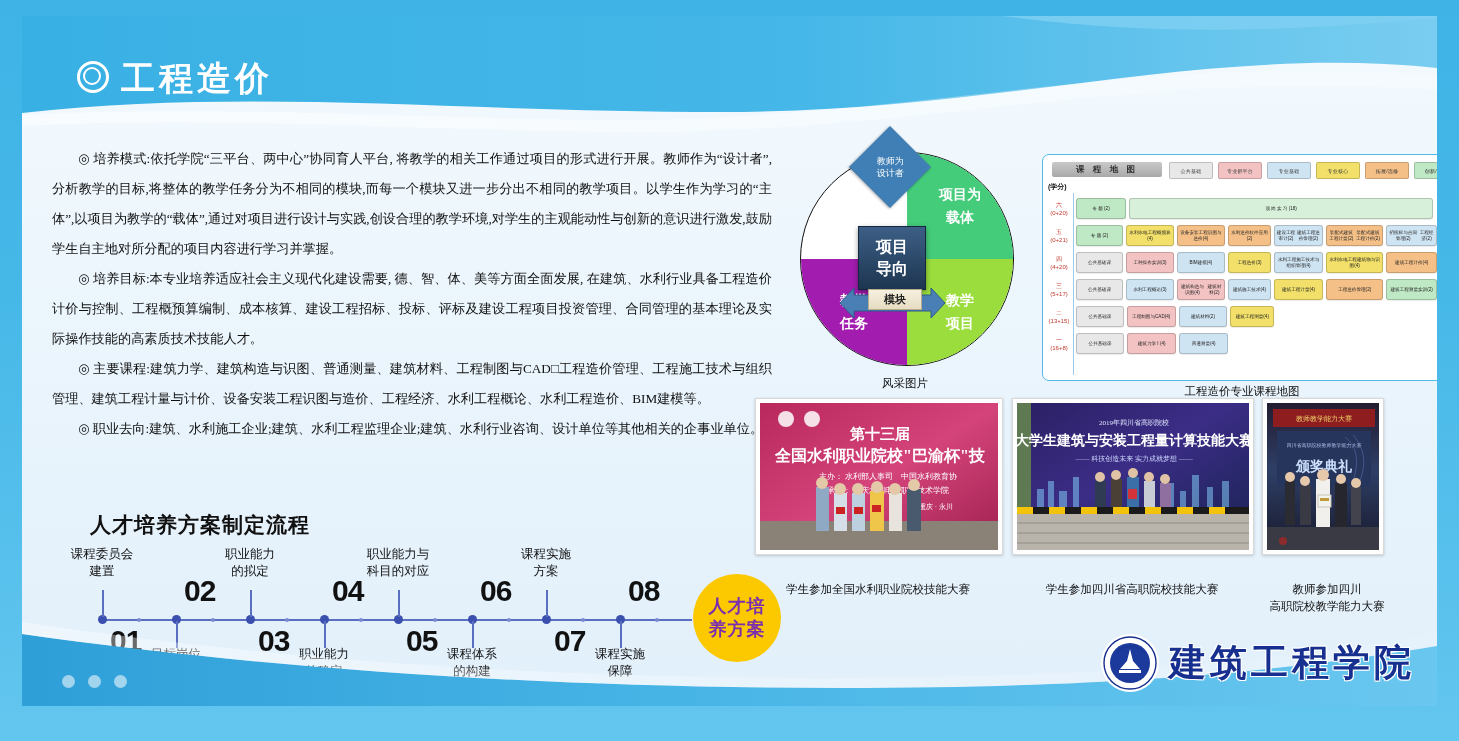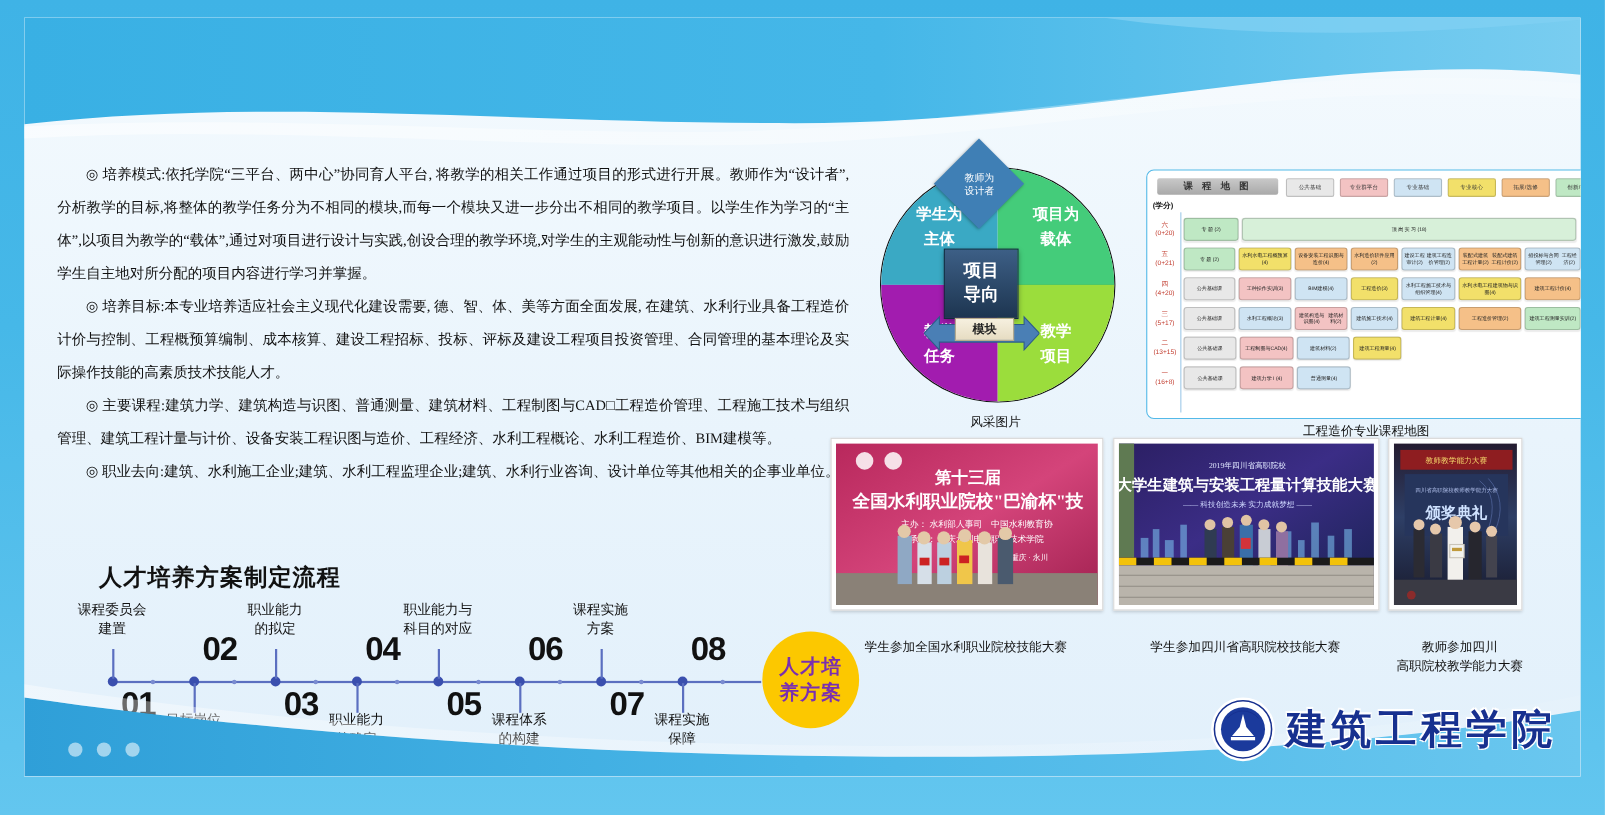--- a/index.html
+++ b/index.html
@@ -137,20 +137,23 @@
             <stop offset="0" stop-color="#ffffff" stop-opacity="0.55"></stop>
             <stop offset="1" stop-color="#ffffff" stop-opacity="0.15"></stop>
           </linearGradient>
         </defs>
         <path d="M0,0 L1415,0 L1415,52 C1180,28 980,96 700,96 C430,96 230,72 0,97 Z" fill="url(#hg)"></path>
         <path d="M600,104 C880,104 1120,36 1415,60 L1415,74 C1130,52 900,116 620,116 C400,116 200,98 0,110 L0,99 C210,88 400,104 600,104 Z" fill="url(#hg2)"></path>
         <path d="M980,0 C1140,22 1280,14 1415,2 L1415,0 Z" fill="#7fd0f2" opacity="0.8"></path>
       </svg>
     </div>
 
+    <div class="hdr-title">
+      <span class="ring"></span><span>工程造价</span>
+    </div>
 
     <div class="body-text">
       <p><span class="lead"></span><span>◎ 培养模式:依托学院“三平台、两中心”协同育人平台, 将教学的相关工作通过项目的形式进行开展。教师作为“设计者”,分析教学的目标,将整体的教学任务分为不相同的模块,而每一个模块又进一步分出不相同的教学项目。以学生作为学习的“主体”,以项目为教学的“载体”,通过对项目进行设计与实践,创设合理的教学环境,对学生的主观能动性与创新的意识进行激发,鼓励学生自主地对所分配的项目内容进行学习并掌握。</span></p>
       <p><span class="lead"></span><span>◎ 培养目标:本专业培养适应社会主义现代化建设需要, 德、智、体、美等方面全面发展, 在建筑、水利行业具备工程造价计价与控制、工程概预算编制、成本核算、建设工程招标、投标、评标及建设工程项目投资管理、合同管理的基本理论及实际操作技能的高素质技术技能人才。</span></p>
       <p><span class="lead"></span><span>◎ 主要课程:建筑力学、建筑构造与识图、普通测量、建筑材料、工程制图与CAD□工程造价管理、工程施工技术与组织管理、建筑工程计量与计价、设备安装工程识图与造价、工程经济、水利工程概论、水利工程造价、BIM建模等。</span></p>
       <p><span class="lead"></span><span>◎ 职业去向:建筑、水利施工企业;建筑、水利工程监理企业;建筑、水利行业咨询、设计单位等其他相关的企事业单位。</span></p>
     </div>
 
     <div class="tl-title">人才培养方案制定流程</div>
     <div class="timeline">
@@ -224,24 +227,20 @@
       <div class="tl-badge">
         <div>
           <div>人才培</div>
           <div>养方案</div>
         </div>
       </div>
     </div>
 
     <div class="wheel-wrap">
       <div class="wheel">
-        <div class="q q1">
-          <span>学生为</span>
-          <span>主体</span>
-        </div>
         <div class="q q2">
           <span>项目为</span>
           <span>载体</span>
         </div>
         <div class="q q3">
           <span>教学</span>
           <span>任务</span>
         </div>
         <div class="q q4">
           <span>教学</span>

